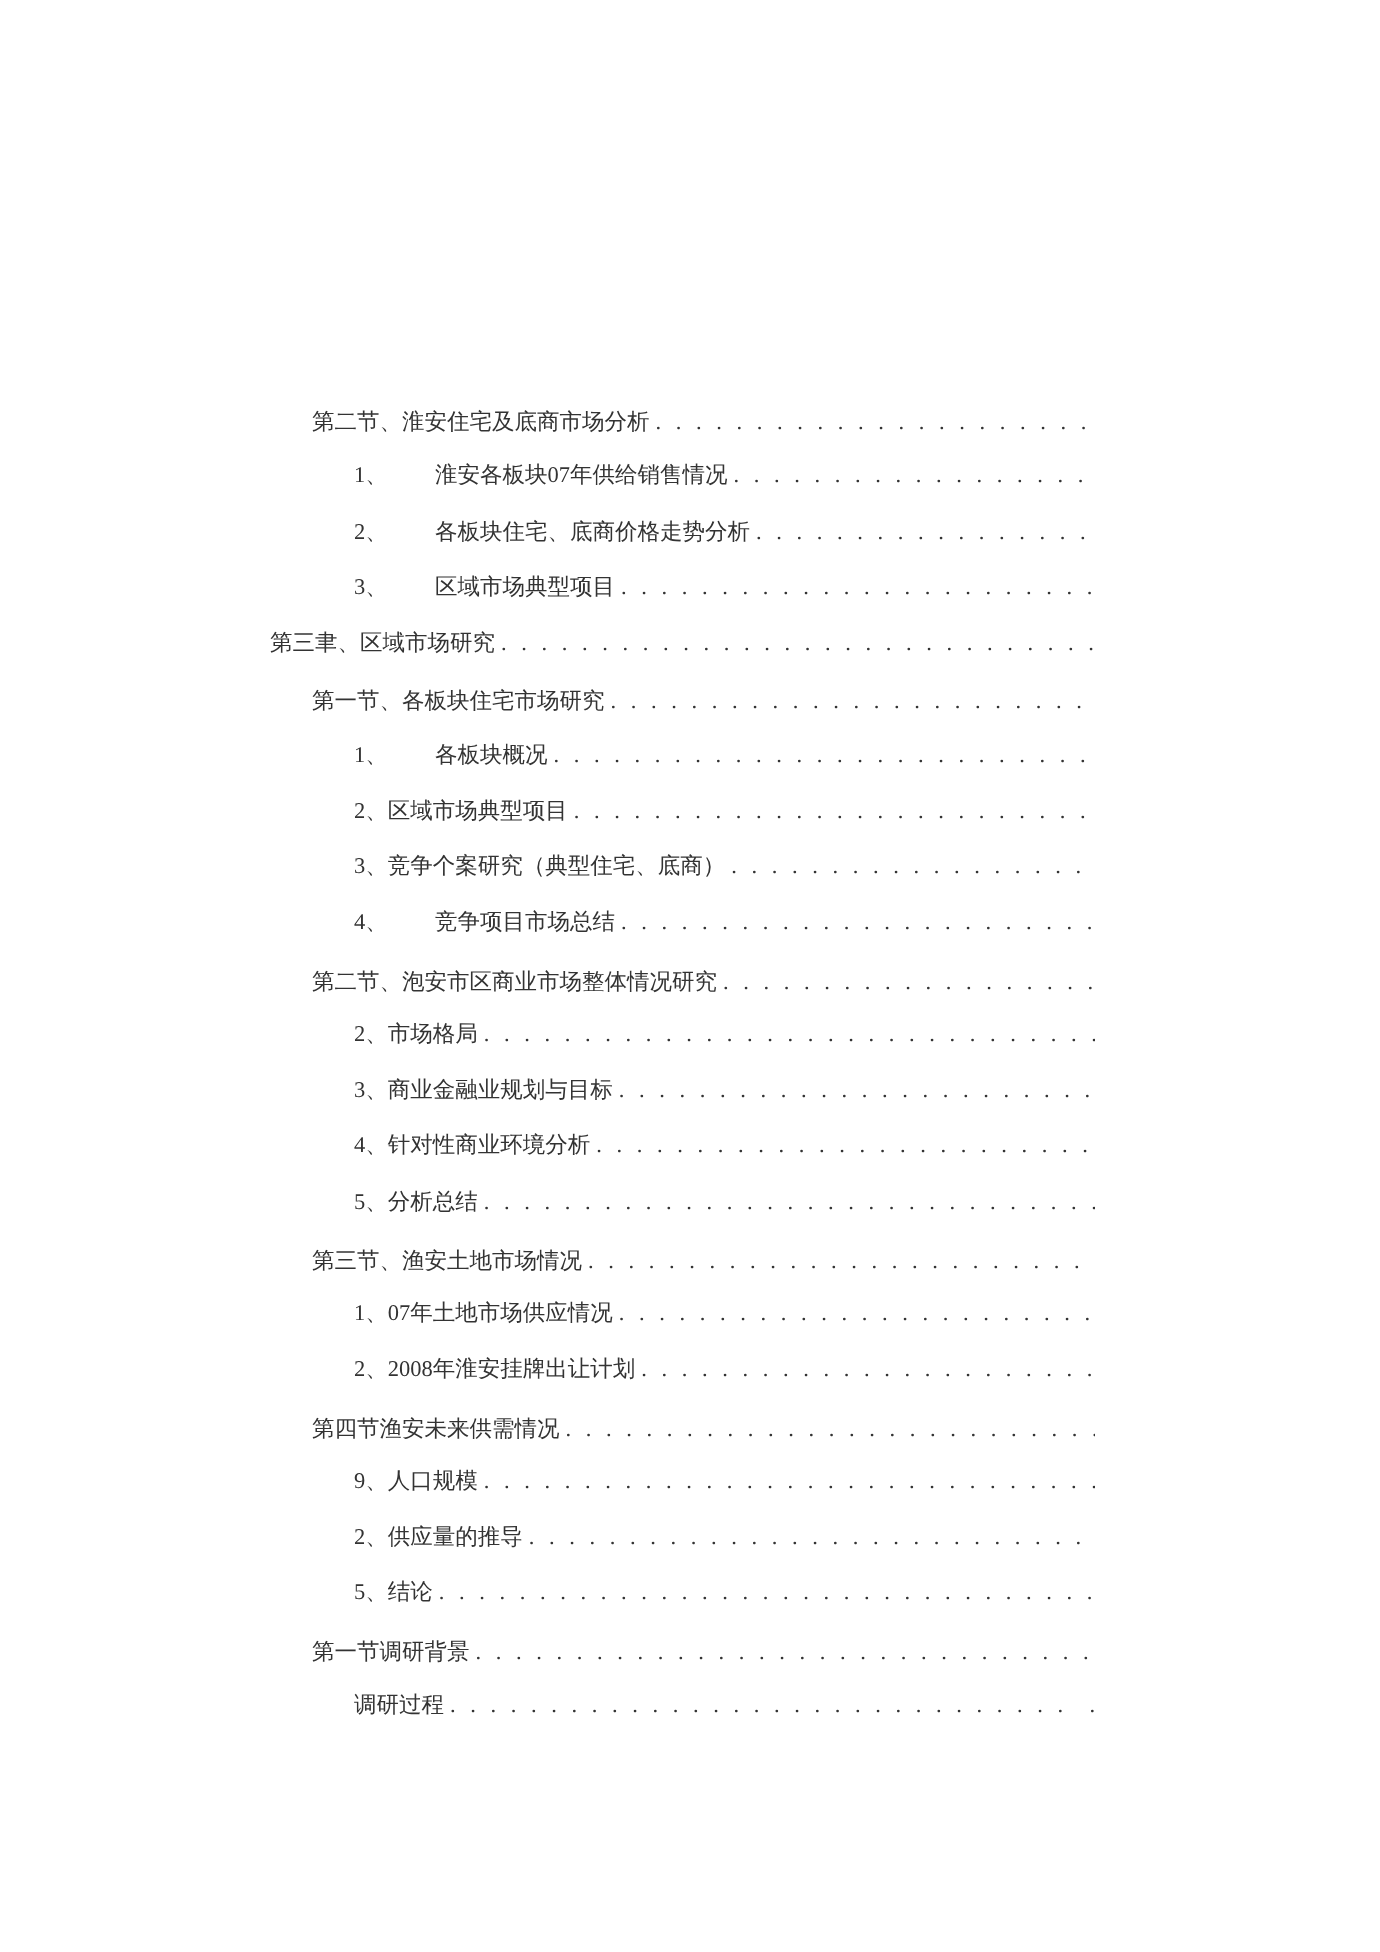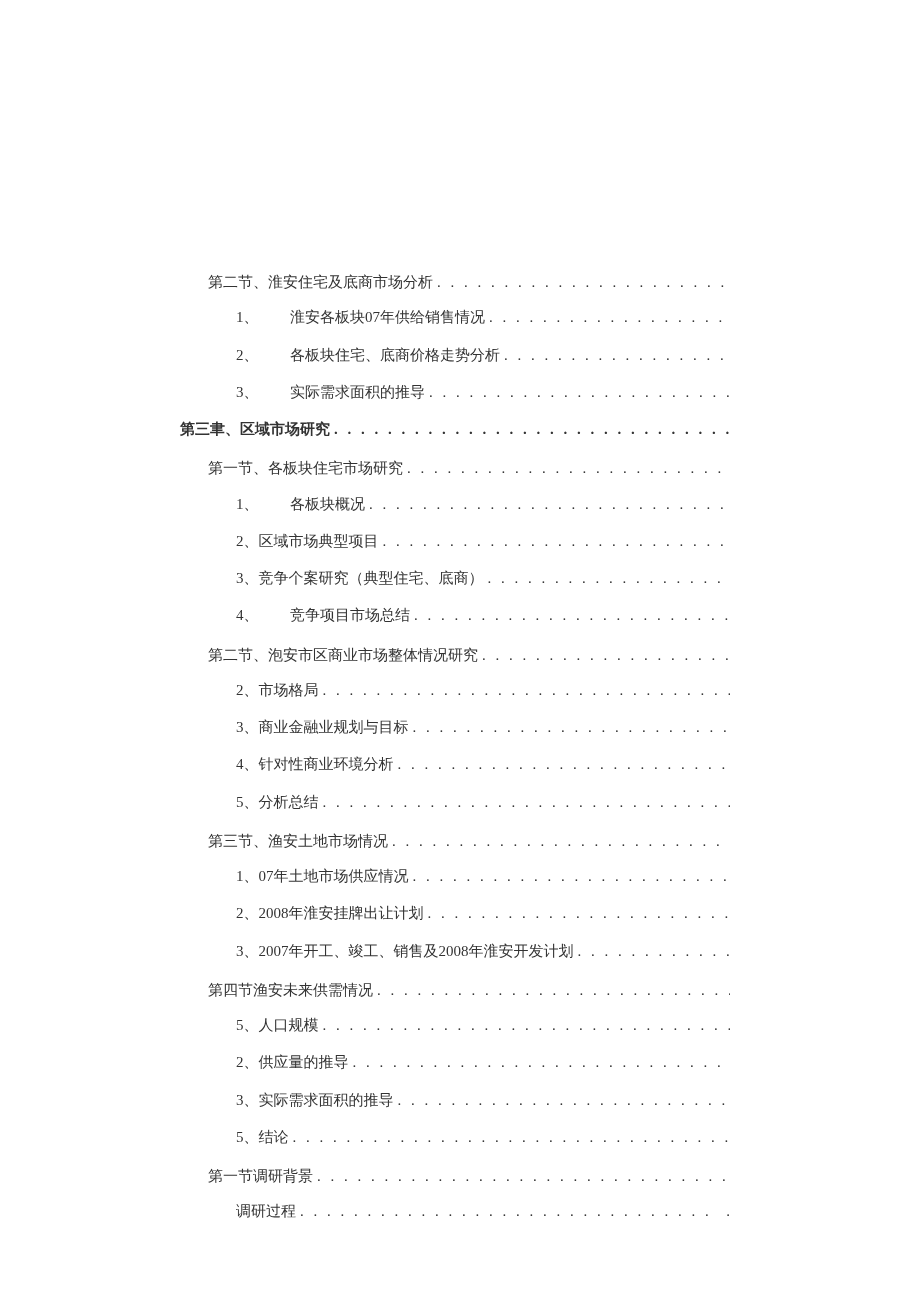--- a/index.html
+++ b/index.html
@@ -12,21 +12,21 @@
       min-height: 1301px;
       padding: 255px 190px 200px 180px;
       line-height: 1.55;
     }
     .toc-line {
       display: flex;
       align-items: baseline;
       margin-bottom: 14px;
       white-space: nowrap;
     }
-    .toc-chapter { padding-left: 0; margin-top: 8px; margin-bottom: 16px; font-weight: bold; }
+    .toc-chapter { padding-left: 0; margin-top: 8px; margin-bottom: 16px; }
     .toc-section { padding-left: 28px; margin-top: 16px; margin-bottom: 12px; }
     .toc-sub { padding-left: 56px; }
     .num-spaced { display: inline-block; min-width: 54px; }
     .label { flex: 0 0 auto; }
     .dots {
       flex: 1 1 auto;
       letter-spacing: 3px;
       overflow: hidden;
       margin-left: 4px;
       color: #333;
@@ -50,21 +50,21 @@
       <span class="label">淮安各板块07年供给销售情况</span>
       <span class="dots"></span>
     </div>
     <div class="toc-line toc-sub">
       <span class="num-spaced label">2、</span>
       <span class="label">各板块住宅、底商价格走势分析</span>
       <span class="dots"></span>
     </div>
     <div class="toc-line toc-sub">
       <span class="num-spaced label">3、</span>
-      <span class="label">实际需求面积的推导</span>
+      <span class="label">区域市场典型项目</span>
       <span class="dots"></span>
     </div>
     <div class="toc-line toc-chapter">
       <span class="label">第三聿、区域市场研究</span>
       <span class="dots"></span>
     </div>
     <div class="toc-line toc-section">
       <span class="label">第一节、各板块住宅市场研究</span>
       <span class="dots"></span>
     </div>
@@ -111,38 +111,30 @@
       <span class="dots"></span>
     </div>
     <div class="toc-line toc-sub">
       <span class="label">1、07年土地市场供应情况</span>
       <span class="dots"></span>
     </div>
     <div class="toc-line toc-sub">
       <span class="label">2、2008年淮安挂牌出让计划</span>
       <span class="dots"></span>
     </div>
-    <div class="toc-line toc-sub">
-      <span class="label">3、2007年开工、竣工、销售及2008年淮安开发计划</span>
-      <span class="dots"></span>
-    </div>
     <div class="toc-line toc-section">
       <span class="label">第四节渔安未来供需情况</span>
       <span class="dots"></span>
     </div>
     <div class="toc-line toc-sub">
-      <span class="label">5、人口规模</span>
+      <span class="label">9、人口规模</span>
       <span class="dots"></span>
     </div>
     <div class="toc-line toc-sub">
       <span class="label">2、供应量的推导</span>
-      <span class="dots"></span>
-    </div>
-    <div class="toc-line toc-sub">
-      <span class="label">3、实际需求面积的推导</span>
       <span class="dots"></span>
     </div>
     <div class="toc-line toc-sub">
       <span class="label">5、结论</span>
       <span class="dots"></span>
     </div>
     <div class="toc-line toc-section">
       <span class="label">第一节调研背景</span>
       <span class="dots"></span>
     </div>

